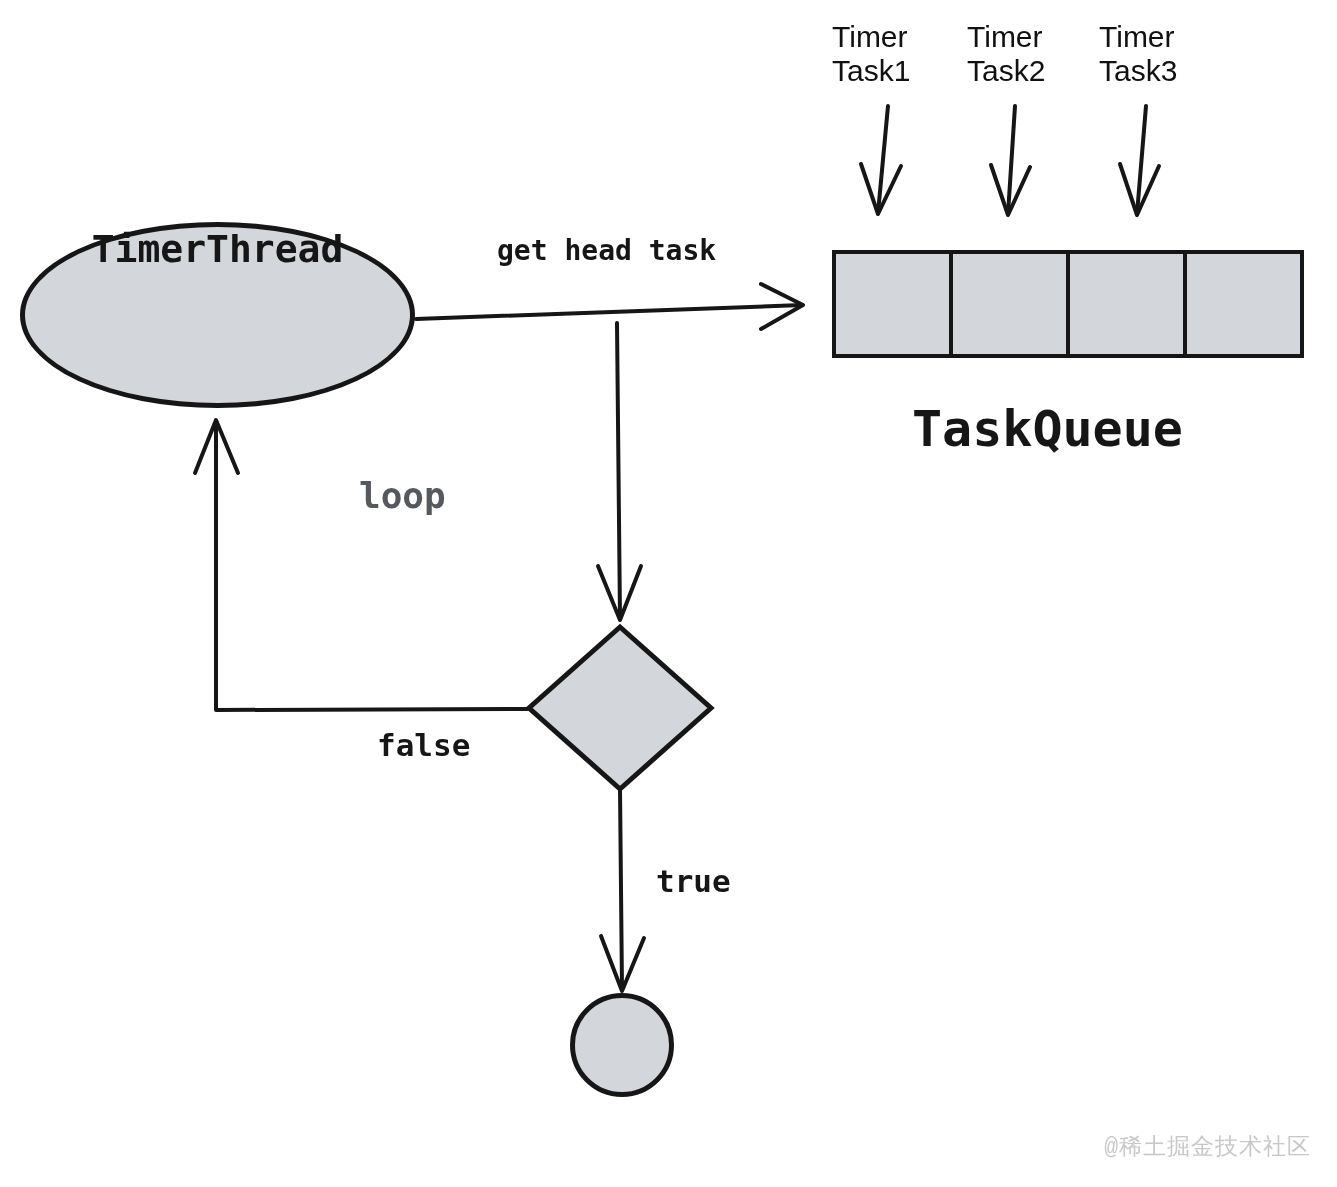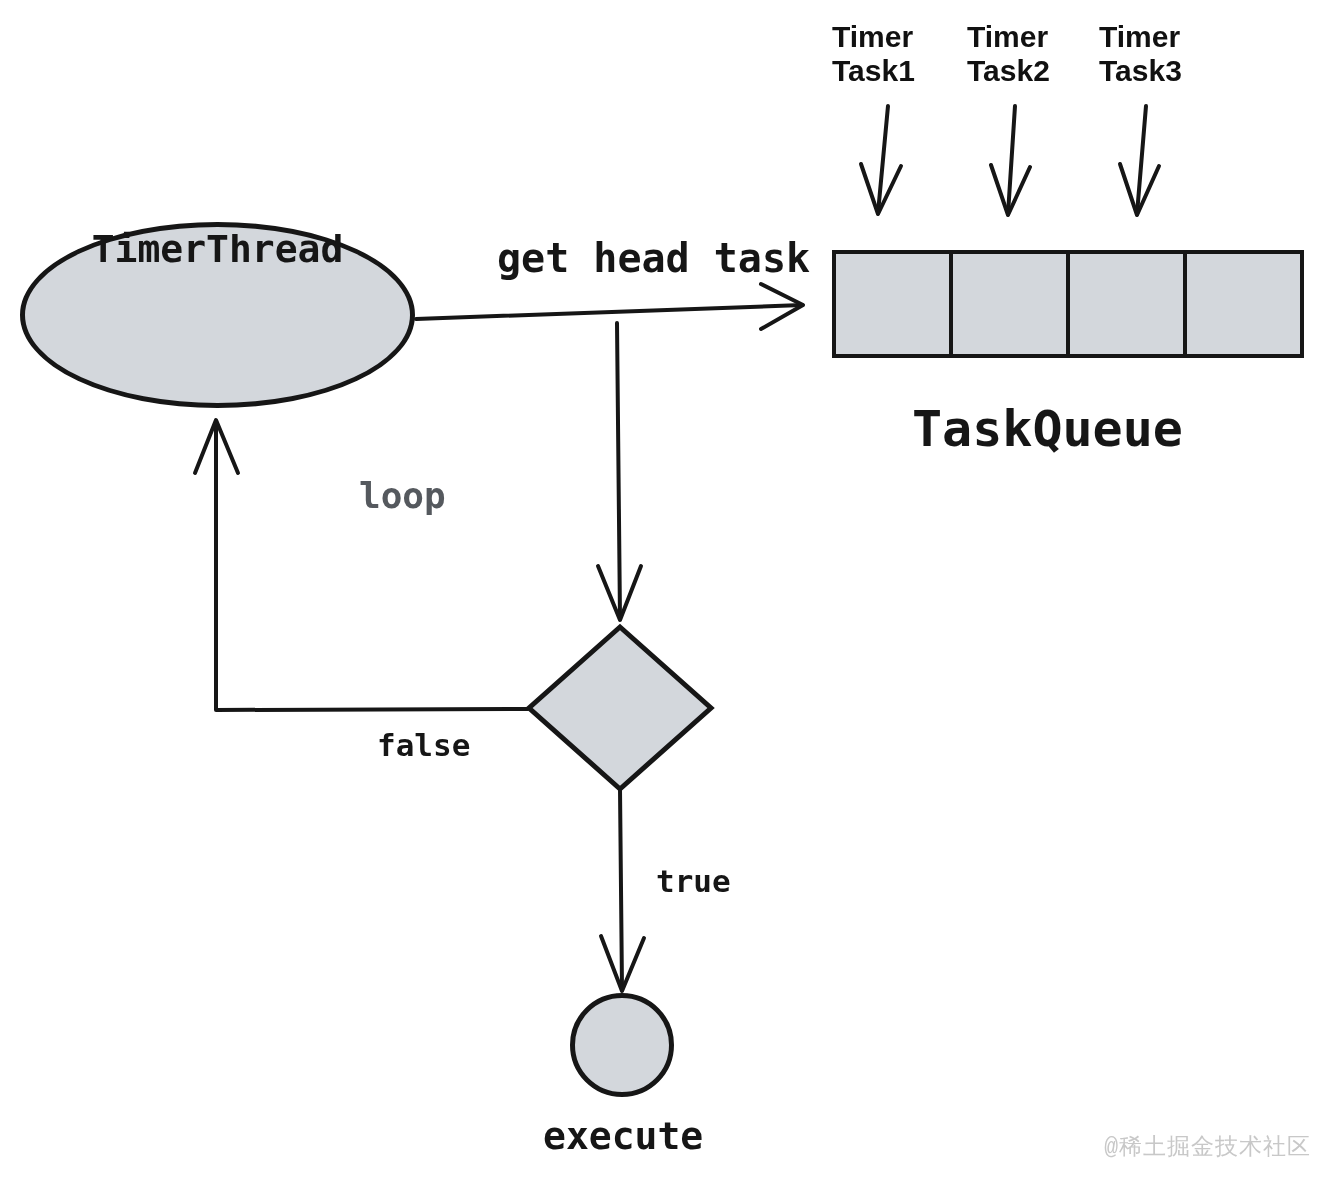--- a/index.html
+++ b/index.html
@@ -66,32 +66,32 @@
     background: var(--shape-fill);
     border: 5px solid var(--stroke);
     border-radius: 50%;
   }
   .lbl {
     position: absolute;
     font-weight: bold;
     white-space: nowrap;
     line-height: 1.1;
   }
-  .lbl-get-head   { left: 497px; top: 236px; font-size: 40px; }
+  .lbl-get-head   { left: 497px; top: 236px; font-size: 28px; }
   .lbl-task-queue { left: 912px; top: 402px; font-size: 50px; }
   .lbl-loop       { left: 359px; top: 476px; font-size: 36px; color: var(--loop-text); }
   .lbl-false      { left: 357px; top: 728px; font-size: 31px; margin-left: 20px; }
   .lbl-true       { left: 656px; top: 864px; font-size: 31px; }
   .lbl-condition  { left: 726px; top: 692px; font-size: 30px; }
   .lbl-execute    { left: 543px; top: 1116px; font-size: 38px; }
   .producer {
     position: absolute;
     top: 20px;
     font-family: "Liberation Sans", sans-serif;
-    font-weight: bold;
+    font-weight: normal;
     font-size: 30px;
     line-height: 34px;
     color: #111;
     white-space: pre-line;
   }
   .producer-1 { left: 832px; }
   .producer-2 { left: 967px; }
   .producer-3 { left: 1099px; }
   .watermark {
     position: absolute;
@@ -161,17 +161,16 @@
 
   <div class="producer producer-1"><span>Timer</span><br><span>Task1</span></div>
   <div class="producer producer-2"><span>Timer</span><br><span>Task2</span></div>
   <div class="producer producer-3"><span>Timer</span><br><span>Task3</span></div>
 
   <div class="lbl lbl-get-head">get head task</div>
   <div class="lbl lbl-task-queue">TaskQueue</div>
   <div class="lbl lbl-loop">loop</div>
   <div class="lbl lbl-false">false</div>
   <div class="lbl lbl-true">true</div>
-  <div class="lbl lbl-execute">execute</div>
 
   <div class="watermark">@稀土掘金技术社区</div>
 
 </div>
 
 </body></html>

